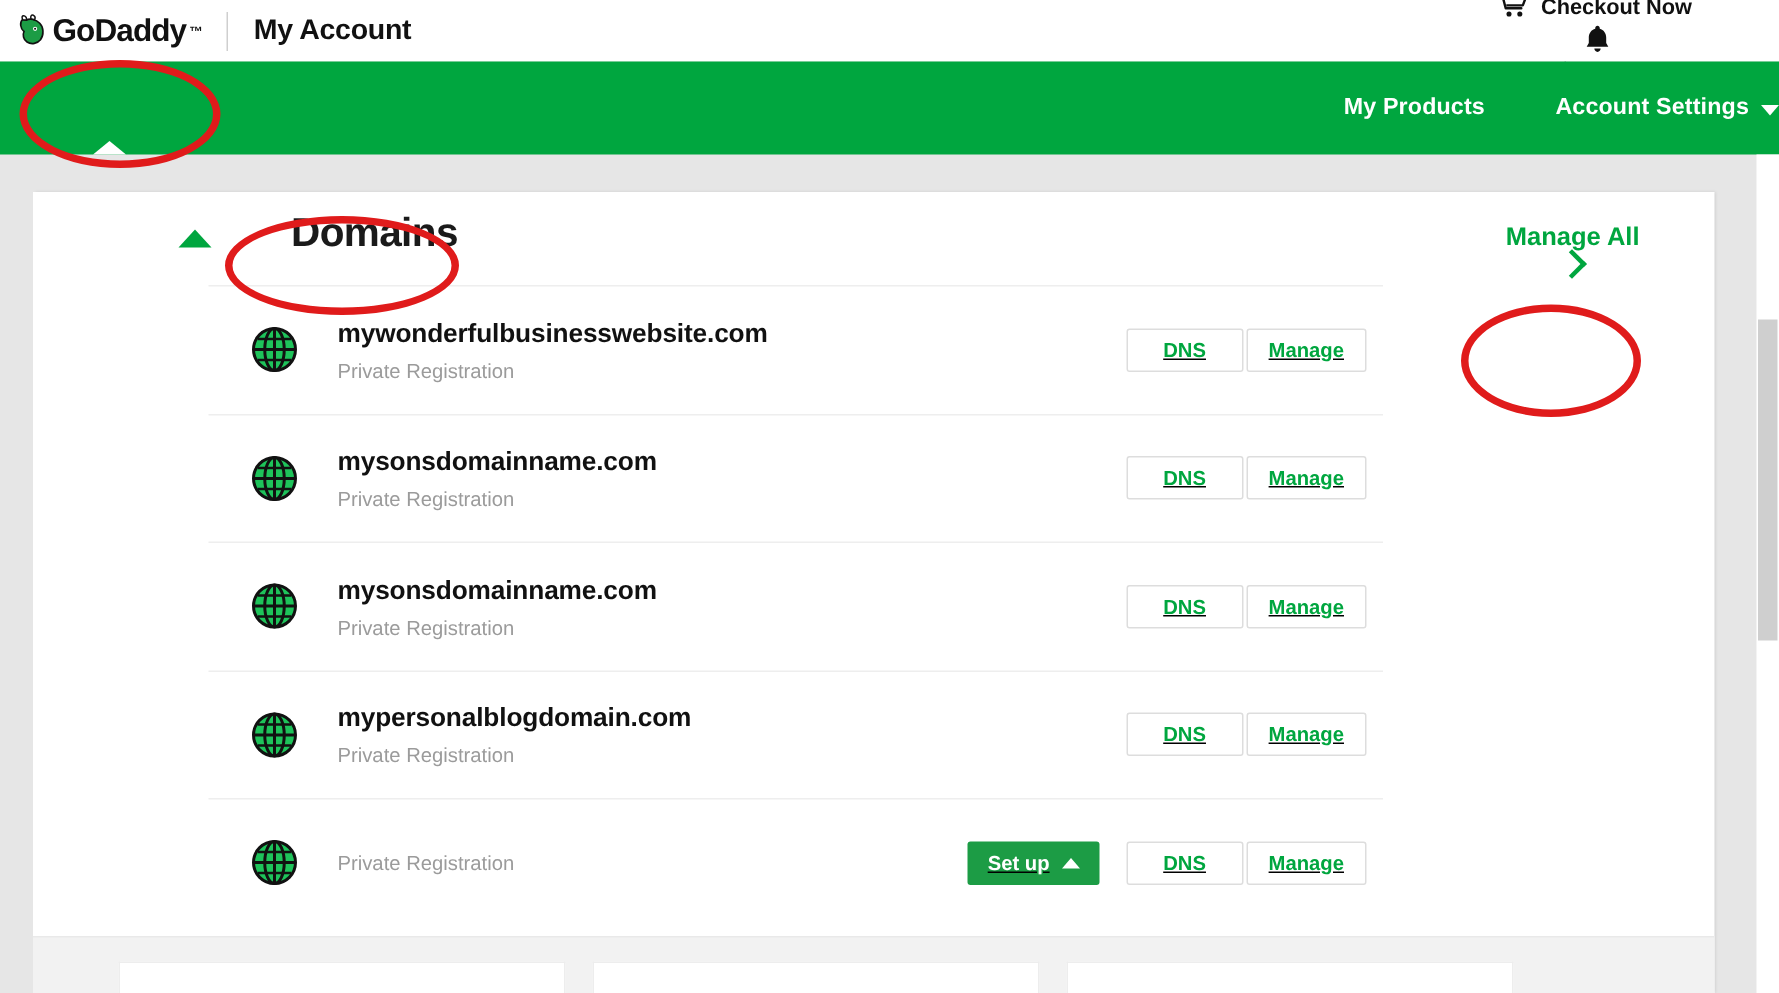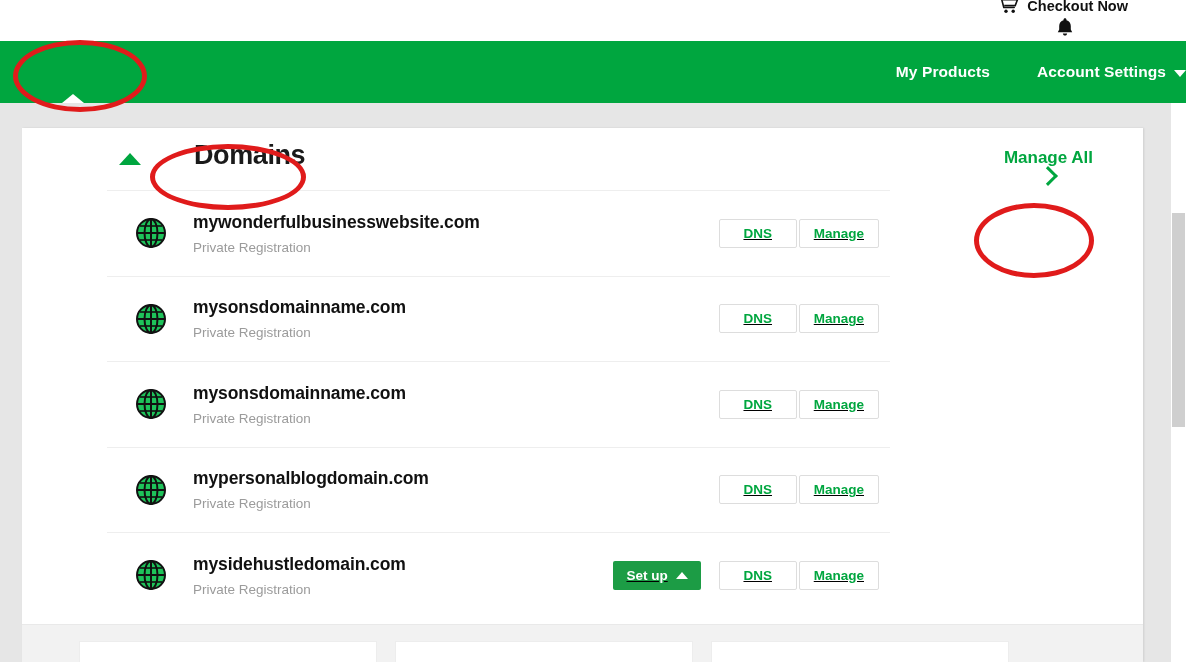--- a/index.html
+++ b/index.html
@@ -196,20 +196,21 @@
     position: relative;
     top: 1px;
   }
 
   
   .rows {
     position: absolute;
     left: 0;
     top: 62px;
     width: 907px;
+    padding-left: 32px;
   }
   .domain-row {
     position: relative;
     height: 84.5px;
     border-top: 1px solid #eeeeee;
     margin: 0 39px 0 85px;
     display: flex;
     align-items: center;
   }
   .domain-row:first-child { border-top: 1px solid #eeeeee; }
@@ -333,20 +334,37 @@
     pointer-events: none;
   }
   .annot-myproducts { left: 13px;  top: 40px;  width: 124px; height: 62px; }
   .annot-domains    { left: 150px; top: 144px; width: 146px; height: 56px; }
   .annot-manage     { left: 974px; top: 203px; width: 110px; height: 65px; }
 </style>
 </head>
 <body>
 
 <div class="topbar">
+  <div class="brand">
+    <div class="gd-logo">
+      <span class="gd-mark">
+        <svg width="23" height="23" viewBox="0 0 23 23" xmlns="http://www.w3.org/2000/svg">
+          <path d="M4 4 C2 6 2.5 10 5 12 C4 14 4.5 17.5 7 19 C10 21 14 20 16 17.5 C18.5 14 18 9 15.5 6.5 C13 4 9 3 6.5 4.5 Z" fill="#1c9c45" stroke="#111111" stroke-width="1.1"></path>
+          <path d="M4.2 4.2 C3.2 2.4 3.8 1.2 5.2 1.6 C6.4 2 7 3.2 6.6 4.4 Z" fill="#ffffff" stroke="#111111" stroke-width="1"></path>
+          <path d="M9.6 3.4 C9.2 1.6 10 0.6 11.3 1.2 C12.4 1.8 12.6 3.1 12 4.2 Z" fill="#ffffff" stroke="#111111" stroke-width="1"></path>
+          <circle cx="12.4" cy="10.2" r="1.4" fill="#ffffff"></circle>
+          <circle cx="12.4" cy="10.2" r="0.7" fill="#111111"></circle>
+        </svg>
+      </span>
+      <span class="gd-wordmark">GoDaddy</span>
+        <span class="gd-tm">™</span>
+    </div>
+    <div class="brand-divider"></div>
+    <div class="acct-title">My Account</div>
+  </div>
 
   <div class="topbar-right">
     <div class="tb-item tb-help">
       <span>Help</span>
     </div>
 
     <div class="tb-item tb-checkout">
       <span>
         <svg width="21" height="18" viewBox="0 0 21 18" xmlns="http://www.w3.org/2000/svg">
           <path d="M0.5 1.5 H3.2 L5.8 11.5 H16.2" fill="none" stroke="#111111" stroke-width="1.6" stroke-linecap="round" stroke-linejoin="round"></path>
@@ -493,21 +511,20 @@
         <svg width="32" height="32" viewBox="0 0 32 32" xmlns="http://www.w3.org/2000/svg">
           <circle cx="16" cy="16" r="14" fill="#1ec35a" stroke="#111111" stroke-width="2"></circle>
           <ellipse cx="16" cy="16" rx="6.5" ry="14" fill="none" stroke="#111111" stroke-width="2"></ellipse>
           <line x1="16" y1="2" x2="16" y2="30" stroke="#111111" stroke-width="2"></line>
           <line x1="2" y1="16" x2="30" y2="16" stroke="#111111" stroke-width="2"></line>
           <line x1="5" y1="9" x2="27" y2="9" stroke="#111111" stroke-width="1.6"></line>
           <line x1="5" y1="23" x2="27" y2="23" stroke="#111111" stroke-width="1.6"></line>
         </svg>
       </span>
       <div class="row-text">
-        <span class="domain-name">mysidehustledomain.com</span>
         <span class="domain-sub">Private Registration</span>
       </div>
       <div class="row-actions">
         <button class="btn-primary">
           <span>Set up</span>
           <span class="caret-up-white-sm"></span>
         </button>
         <button class="btn-outline">DNS</button>
         <button class="btn-outline">Manage</button>
       </div>

